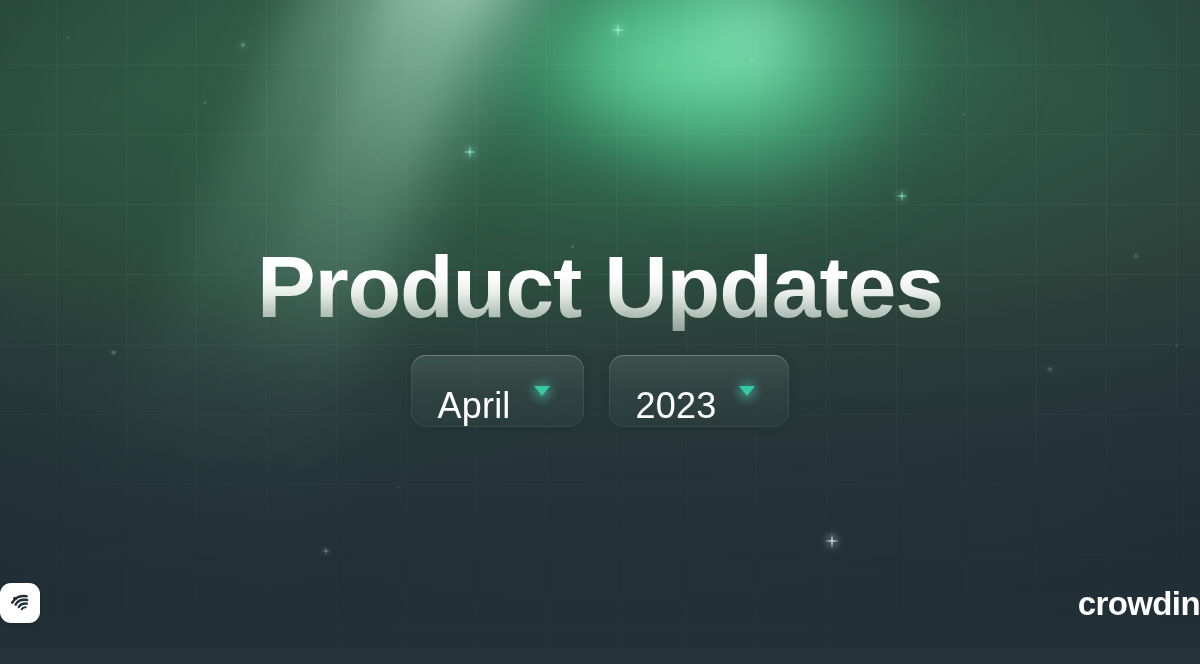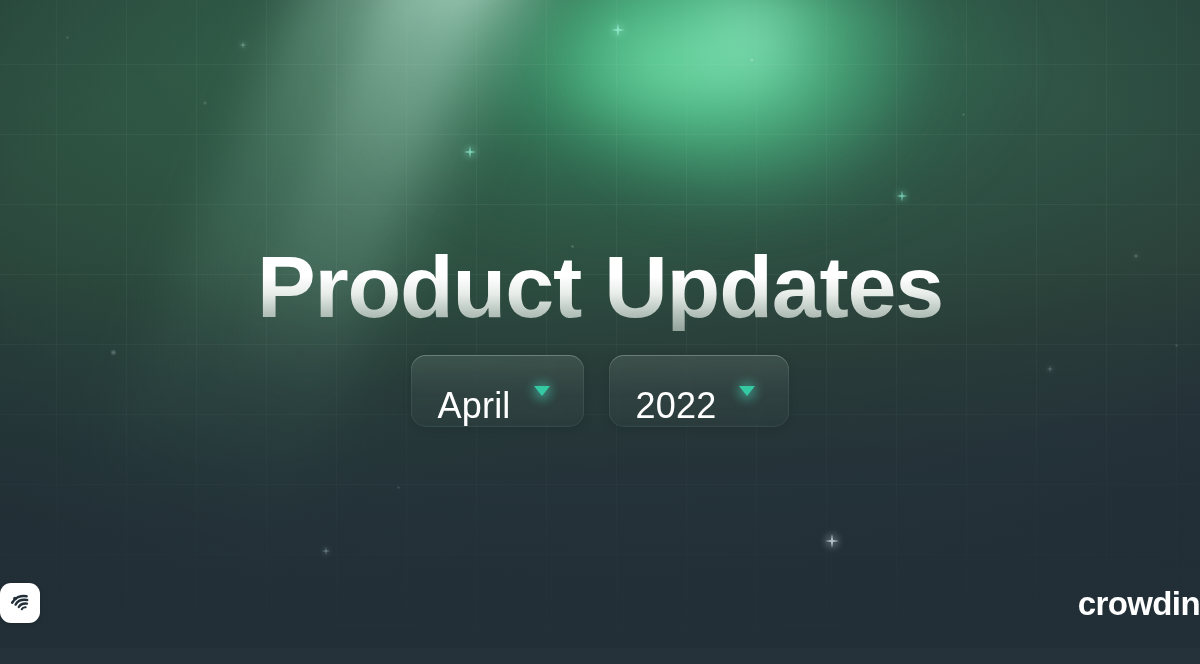--- a/index.html
+++ b/index.html
@@ -308,21 +308,21 @@
 
       <div class="pill">
         <span class="pill-label">April</span>
         <span class="chev">
           <span class="chev-glow"></span>
           <span class="chev-tri"></span>
         </span>
       </div>
 
       <div class="pill">
-        <span class="pill-label">2022</span>
+        <span class="pill-label">2023</span>
         <span class="chev">
           <span class="chev-glow"></span>
           <span class="chev-tri"></span>
         </span>
       </div>
 
     </div>
 
     <div class="logo">
       <span class="logo-mark">

